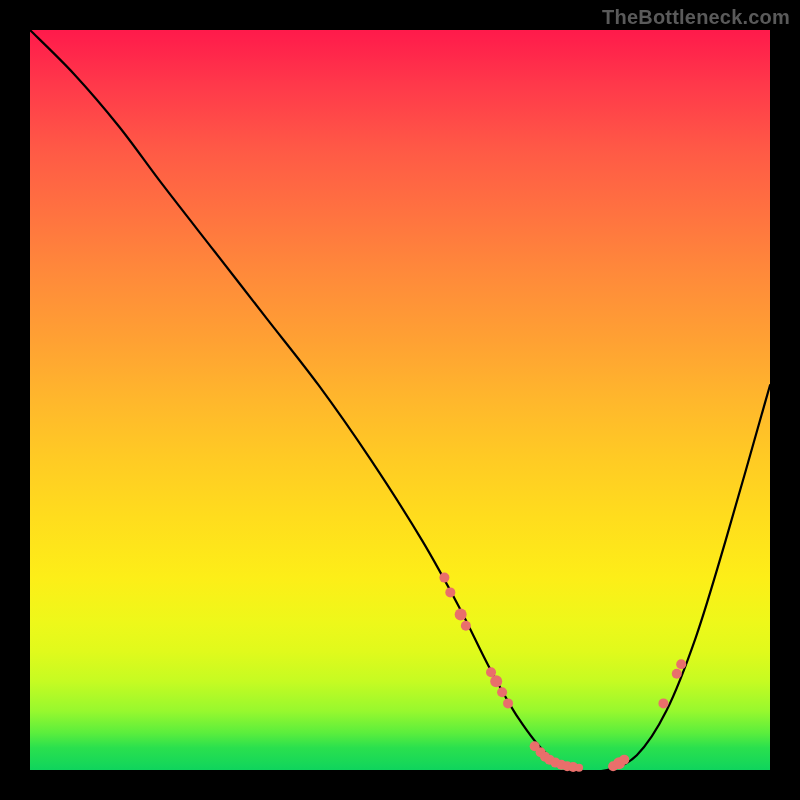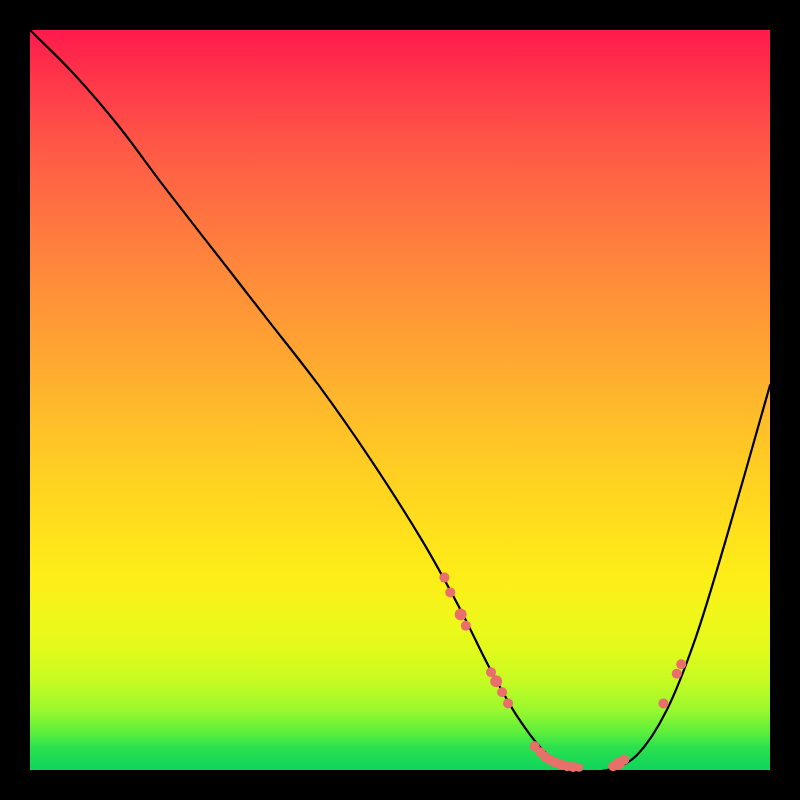--- a/index.html
+++ b/index.html
@@ -71,20 +71,21 @@
   }
   .marker {
     fill: #e96f6b;
     stroke: none;
   }
 </style>
 </head>
 <body>
 
 <div class="frame">
+  <div class="watermark">TheBottleneck.com</div>
   <div class="plot">
     <svg class="curve" viewBox="0 0 740 740">
       <path id="curve-path" d="M 0.00 0.00 C 7.40 7.40, 29.60 28.37, 44.40 44.40 C 59.20 60.43, 74.00 77.70, 88.80 96.20 C 103.60 114.70, 117.17 134.43, 133.20 155.40 C 149.23 176.37, 167.73 199.80, 185.00 222.00 C 202.27 244.20, 219.53 266.40, 236.80 288.60 C 254.07 310.80, 271.33 331.77, 288.60 355.20 C 305.87 378.63, 323.13 403.30, 340.40 429.20 C 357.67 455.10, 377.40 485.93, 392.20 510.60 C 407.00 535.27, 418.10 556.23, 429.20 577.20 C 440.30 598.17, 448.93 617.90, 458.80 636.40 C 468.67 654.90, 478.53 673.40, 488.40 688.20 C 498.27 703.00, 508.13 716.57, 518.00 725.20 C 527.87 733.83, 537.73 737.53, 547.60 740.00 C 557.47 742.47, 567.33 742.47, 577.20 740.00 C 587.07 737.53, 596.93 735.07, 606.80 725.20 C 616.67 715.33, 626.53 700.53, 636.40 680.80 C 646.27 661.07, 656.13 635.17, 666.00 606.80 C 675.87 578.43, 683.27 552.53, 695.60 510.60 C 707.93 468.67, 732.60 381.10, 740.00 355.20 "></path>
       <g id="markers-group">
           <circle cx="414.40" cy="547.60" r="5" class="marker" fill="#e96f6b"></circle>
           <circle cx="420.32" cy="562.40" r="5" class="marker" fill="#e96f6b"></circle>
           <circle cx="430.68" cy="584.60" r="6" class="marker" fill="#e96f6b"></circle>
           <circle cx="435.86" cy="595.70" r="5" class="marker" fill="#e96f6b"></circle>
           <circle cx="461.02" cy="642.32" r="5" class="marker" fill="#e96f6b"></circle>
           <circle cx="466.20" cy="651.20" r="6" class="marker" fill="#e96f6b"></circle>

